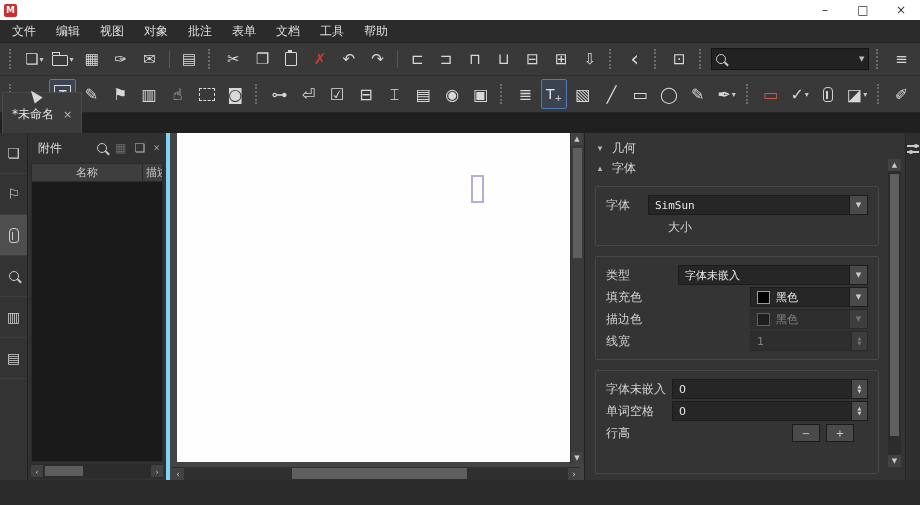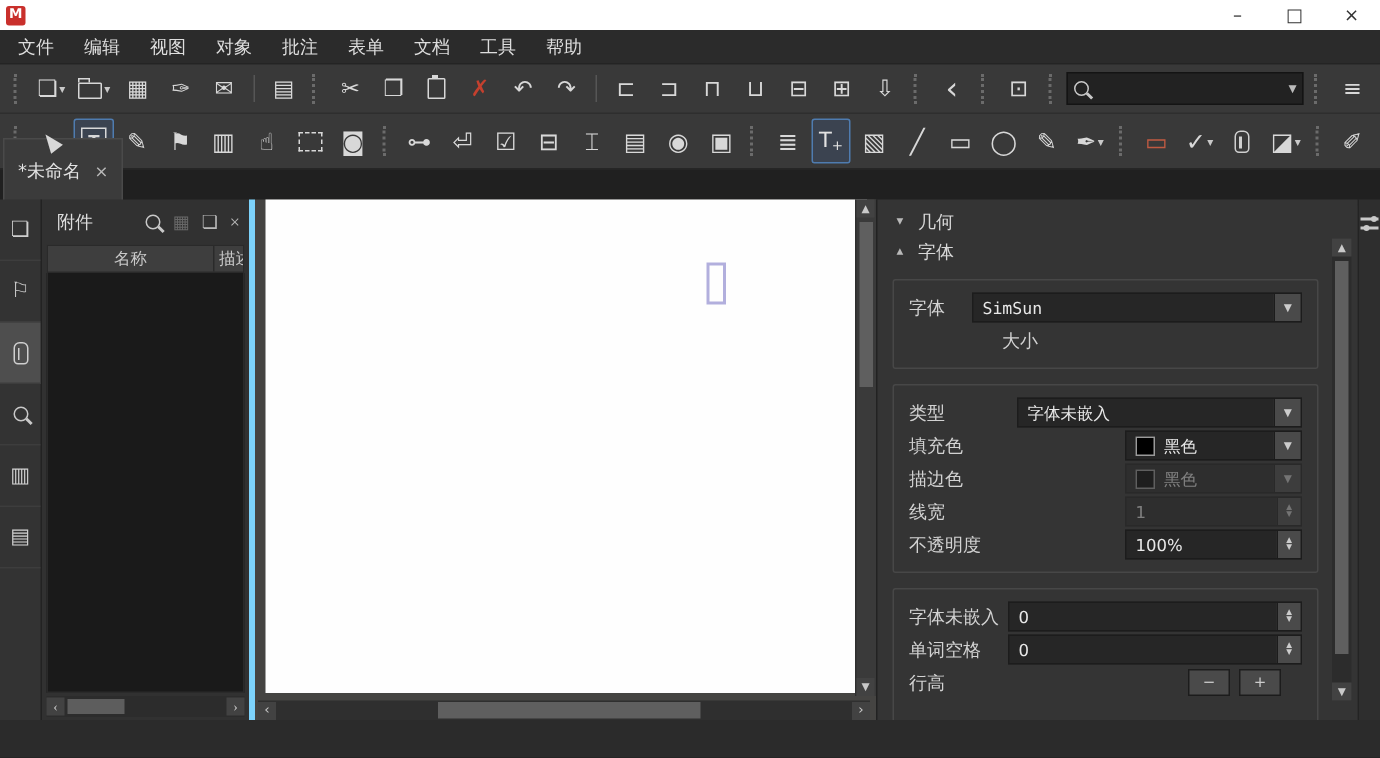--- a/index.html
+++ b/index.html
@@ -490,30 +490,20 @@
           <div class="prow">
             <label>线宽</label>
             <div class="spinwrap w118 dim">
               <span>1</span>
               <span class="spin">
                   <i>▲</i>
                   <i>▼</i>
                 </span>
             </div>
           </div>
-          <div class="prow">
-            <label>不透明度</label>
-            <div class="spinwrap w118">
-              <span>100%</span>
-              <span class="spin">
-                  <i>▲</i>
-                  <i>▼</i>
-                </span>
-            </div>
-          </div>
         </div>
 
         <div class="groupbox" id="g3">
           <div class="prow">
             <label class="lw-g3">字体未嵌入</label>
             <div class="spinwrap grow">
               <span>0</span>
               <span class="spin">
                   <i>▲</i>
                   <i>▼</i>

